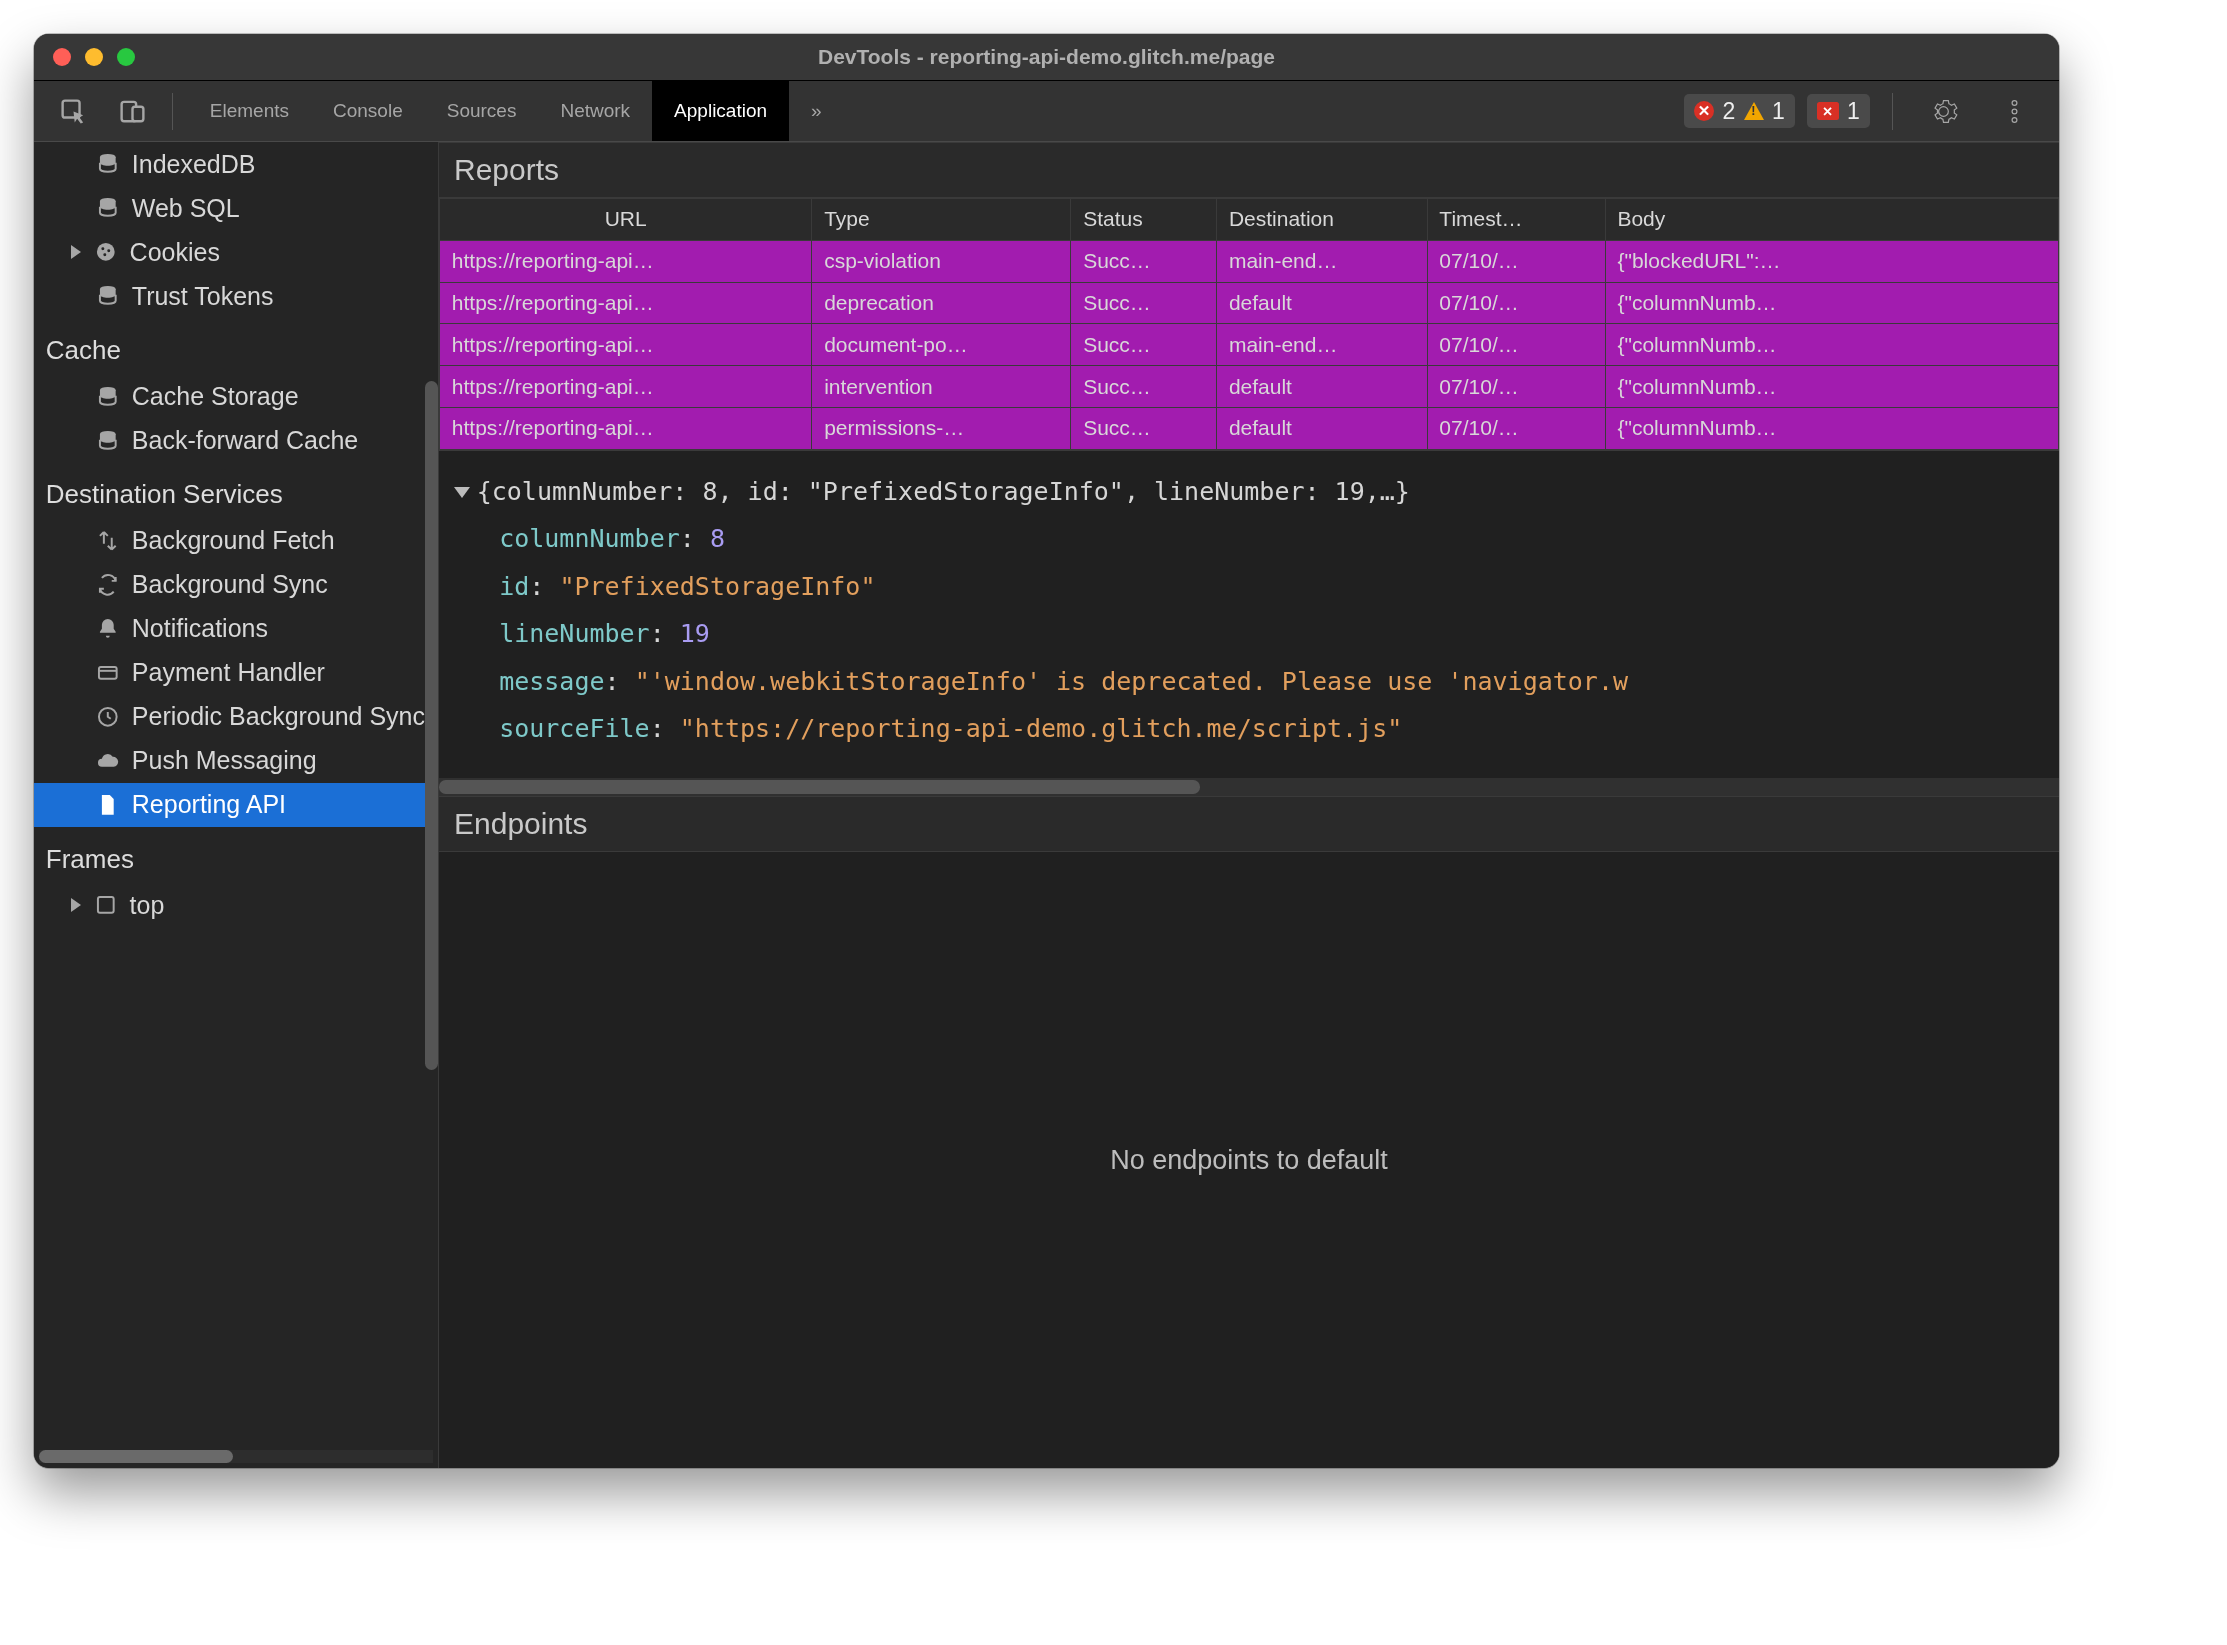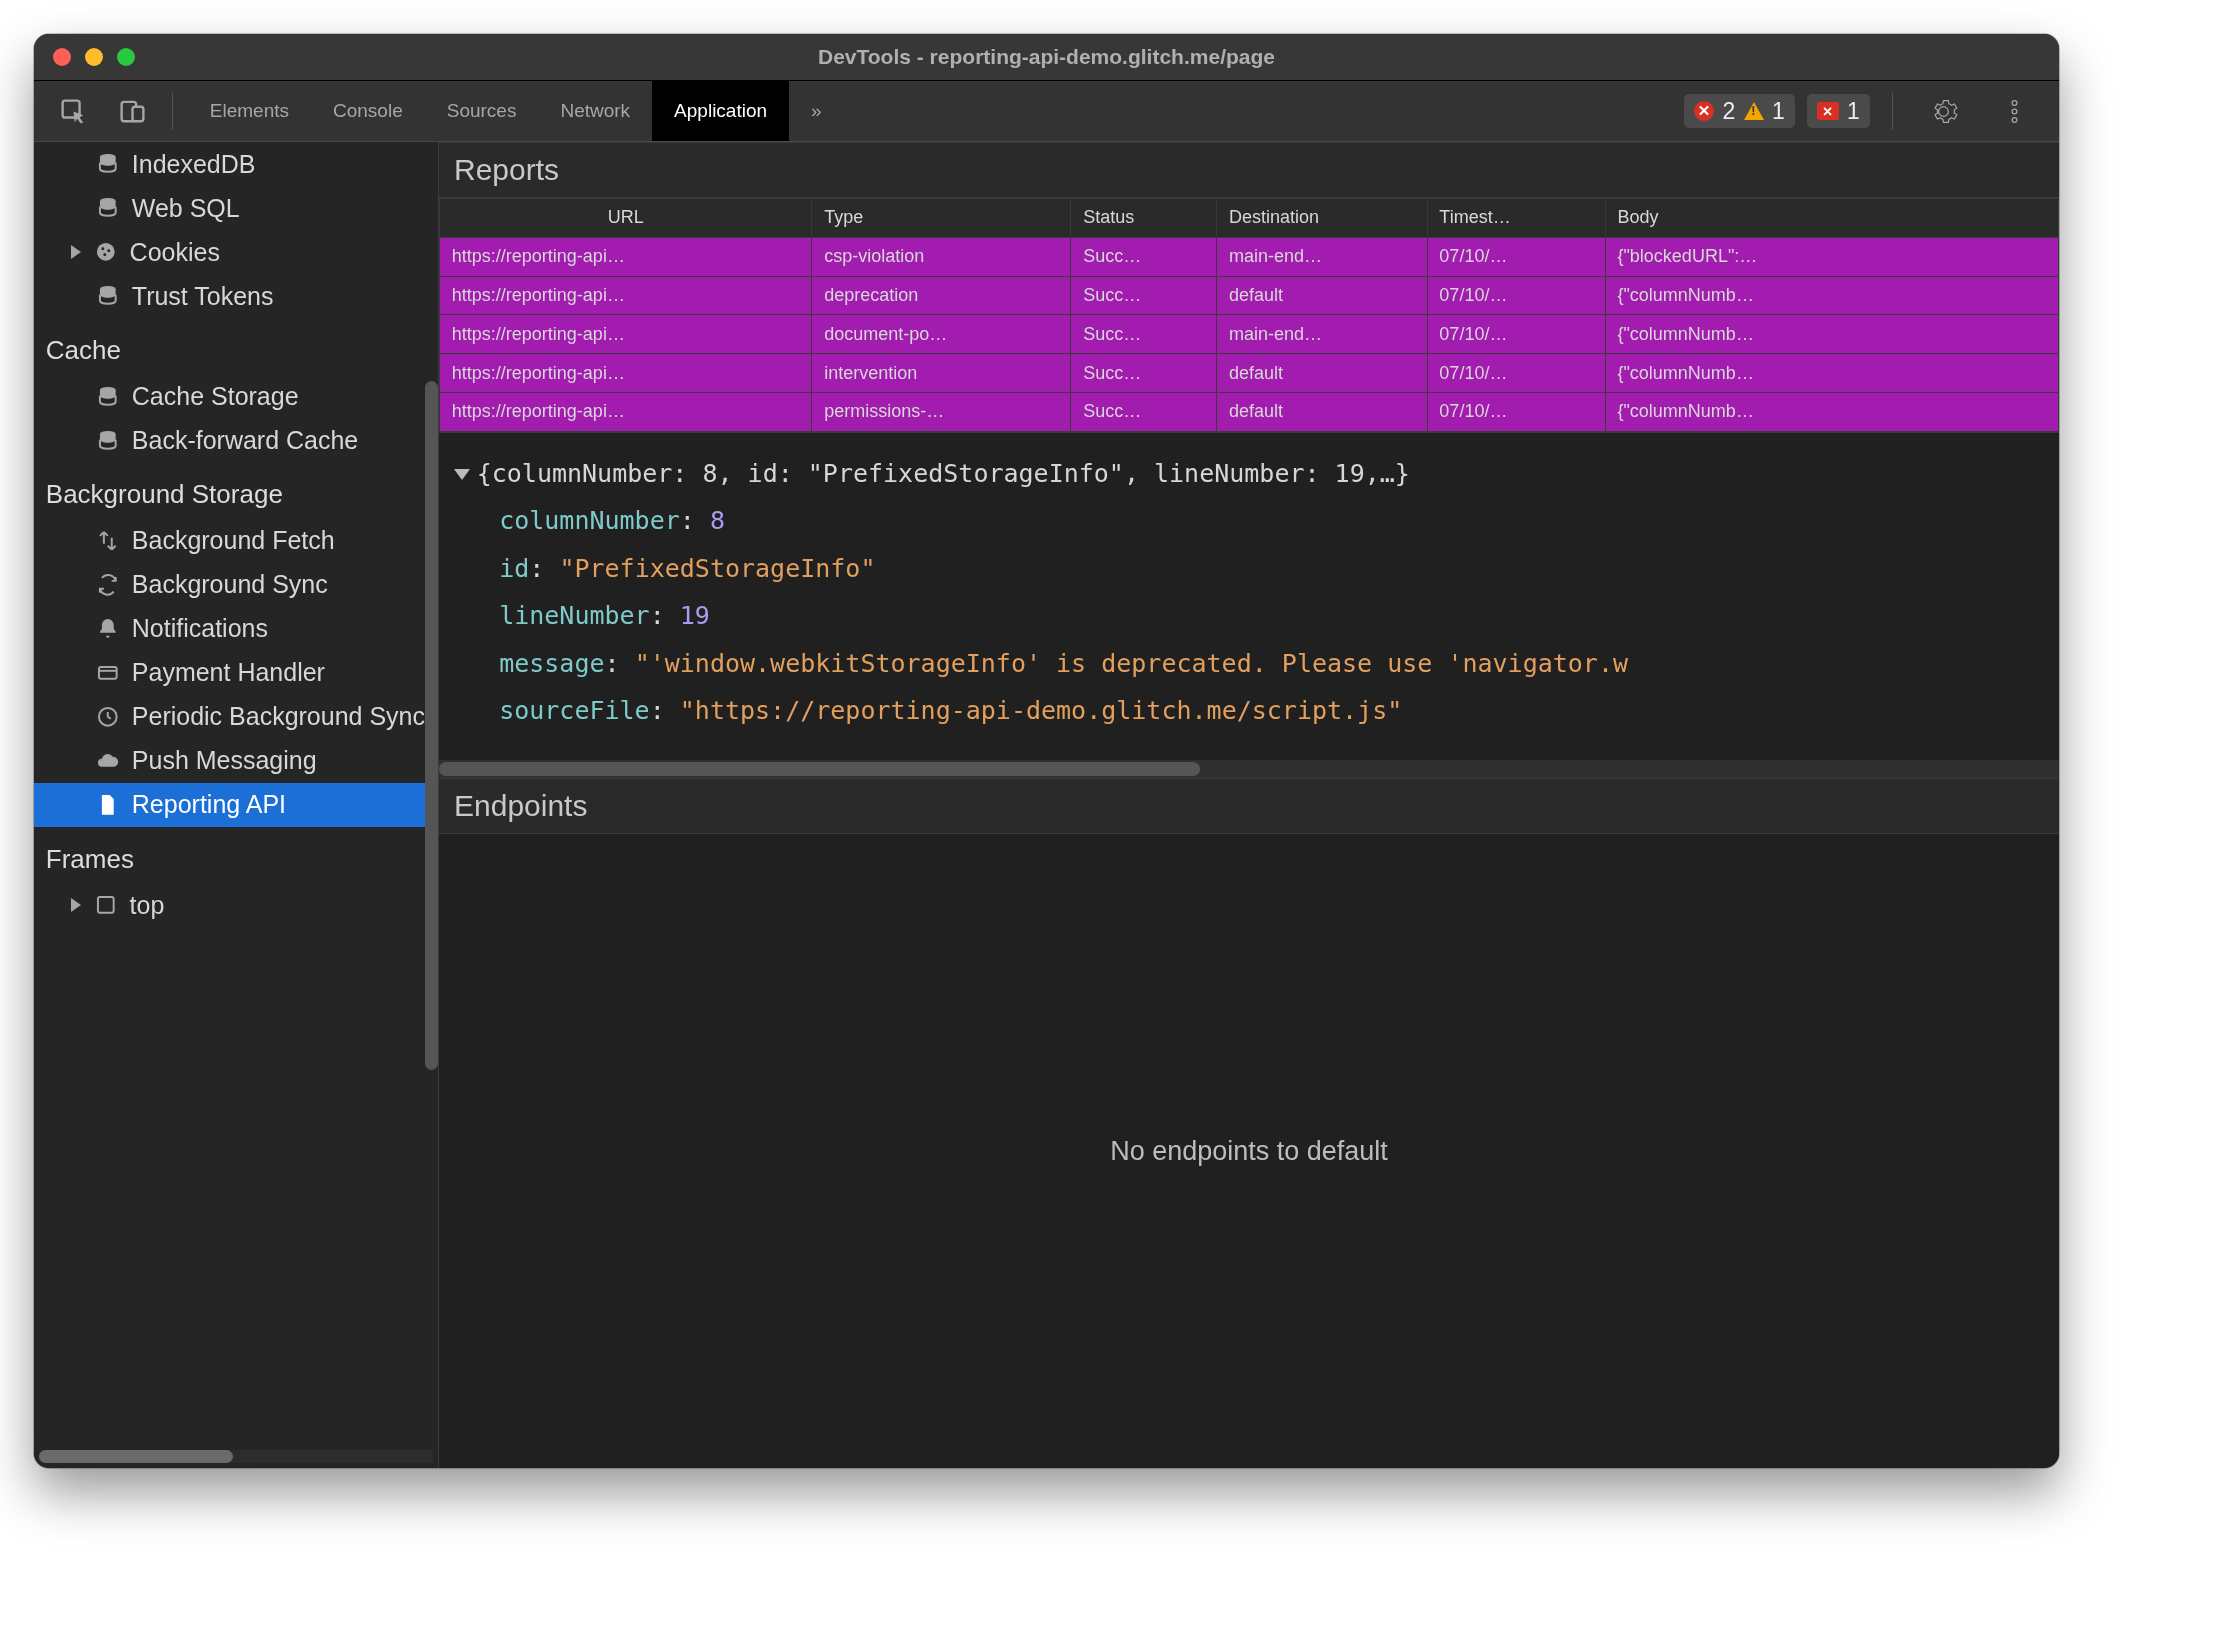--- a/index.html
+++ b/index.html
@@ -127,21 +127,21 @@
   .section-title {
     background:#2a2a2a;
     color:#c9c9c9;
     padding:10px 15px;
     font-size:30px;
     border-bottom:0.8px solid #3a3a3a;
     border-top:0.8px solid #3a3a3a;
   }
   table.reports {
     width:100%; border-collapse:collapse; table-layout:fixed;
-    font-size:18px;
+    font-size:21px;
   }
   table.reports th, table.reports td {
     border:0.8px solid #3a3a3a;
     padding:8.4px 11.8px;
     text-align:left;
     color:#d8d8d8;
     white-space:nowrap; overflow:hidden; text-overflow:ellipsis;
     background:#a21caf;
   }
   table.reports th { background:#2a2a2a; font-weight:normal;}
@@ -314,21 +314,21 @@
         <span class="ico">
                 <svg viewBox="0 0 24 24" fill="#a6a6a6">
                   <ellipse cx="12" cy="5" rx="8" ry="3"></ellipse>
                   <path d="M4 5v6c0 1.7 3.6 3 8 3s8-1.3 8-3V5"></path>
                   <path d="M4 11v6c0 1.7 3.6 3 8 3s8-1.3 8-3v-6" fill="none" stroke="#a6a6a6" stroke-width="2"></path>
                 </svg>
               </span>
         <span>Back-forward Cache</span>
       </div>
 
-      <div class="side-group-title">Background Storage</div>
+      <div class="side-group-title">Destination Services</div>
       <div class="side-item depth2">
         <span class="ico">
                 <svg viewBox="0 0 24 24" stroke="#a6a6a6" fill="none" stroke-width="2">
                   <path d="M8 3v12M8 3l-4 4M8 3l4 4"></path>
                   <path d="M16 21V9M16 21l-4-4M16 21l4-4"></path>
                 </svg>
               </span>
         <span>Background Fetch</span>
       </div>
       <div class="side-item depth2">

